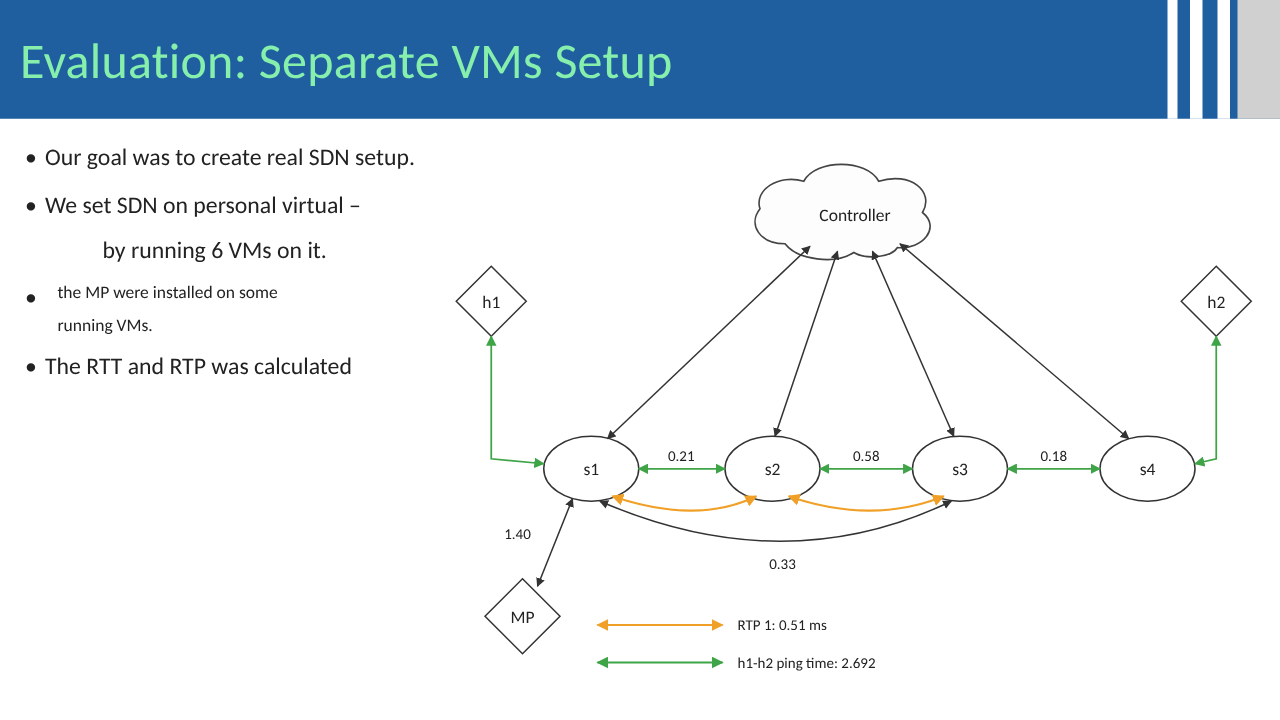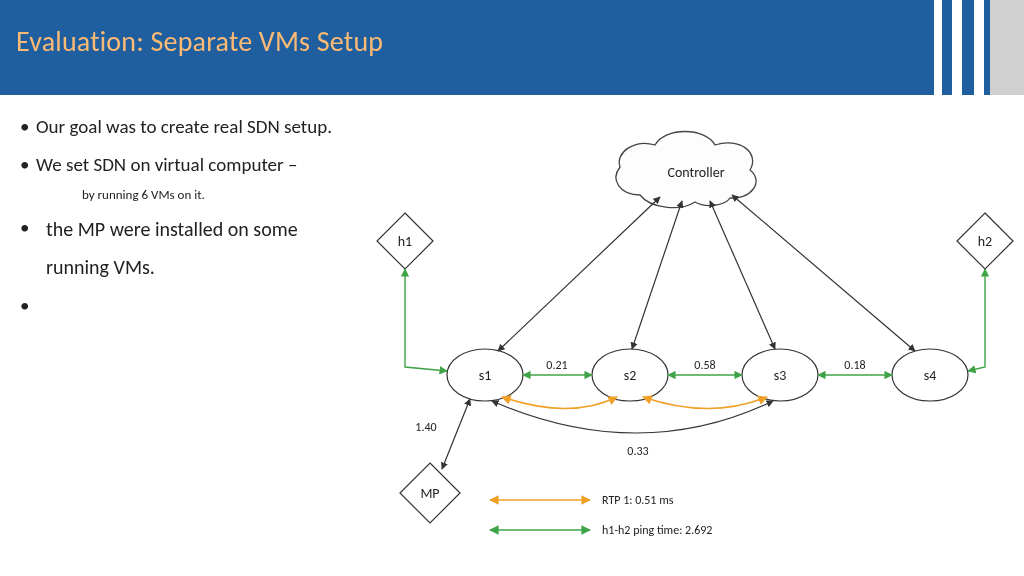--- a/index.html
+++ b/index.html
@@ -11,22 +11,22 @@
     background: #ffffff;
     overflow: hidden;
   }
   .header {
     width: 100%;
     height: 95px;
     background: #1f5fa0;
     position: relative;
   }
   .header-title {
-    color: #fdba74;
-    font-size: 28px;
+    color: #86efac;
+    font-size: 40px;
     font-weight: 400;
     position: absolute;
     left: 16px;
     top: 24px;
     letter-spacing: 0.2px;
   }
   .header-stripes {
     position: absolute;
     right: 0;
     top: 0;
@@ -65,33 +65,33 @@
   }
   ul.bullets > li::before {
     content: "•";
     position: absolute;
     left: 0;
     color: #222;
   }
   .sub {
     display: block;
     padding-left: 46px;
-    font-size: 13px;
+    font-size: 19px;
     line-height: 1.9;
   }
   .cont {
     display: block;
     padding-left: 10px;
-    font-size: 20px;
+    font-size: 14px;
     line-height: 1.9;
   }
 
   .diagram {
     position: absolute;
-    left: 370px;
+    left: 358px;
     top: 40px;
     width: 654px;
     height: 440px;
   }
   svg { overflow: visible; }
   .node-label { font-size: 14px; fill: #222; }
   .edge-label { font-size: 12px; fill: #222; }
   .legend-label { font-size: 12px; fill: #222; }
 </style>
 </head>
@@ -104,28 +104,29 @@
     <div class="stripe s2"></div>
     <div class="stripe s3"></div>
     <div class="stripe s4"></div>
   </div>
 </div>
 
 <div class="body">
   <ul class="bullets">
     <li><span>Our goal was to create real SDN setup.</span></li>
     <li>
-      <span>We set SDN on virtual computer –</span>
+      <span>We set SDN on personal virtual –</span>
       <span class="sub">by running 6 VMs on it.</span>
     </li>
     <li>
       <span class="cont">the MP were installed on some</span>
       <span class="cont">running VMs.</span>
     </li>
     <li>
+      <span>The RTT and RTP was calculated</span>
     </li>
   </ul>
 
   <div class="diagram">
     <svg width="654" height="440">
       <defs>
         <marker id="arr-black" viewBox="0 0 10 10" refX="9" refY="5" markerWidth="6" markerHeight="6" orient="auto-start-reverse">
           <path d="M 0 0 L 10 5 L 0 10 z" fill="#333"></path>
         </marker>
         <marker id="arr-green" viewBox="0 0 10 10" refX="9" refY="5" markerWidth="6" markerHeight="6" orient="auto-start-reverse">

